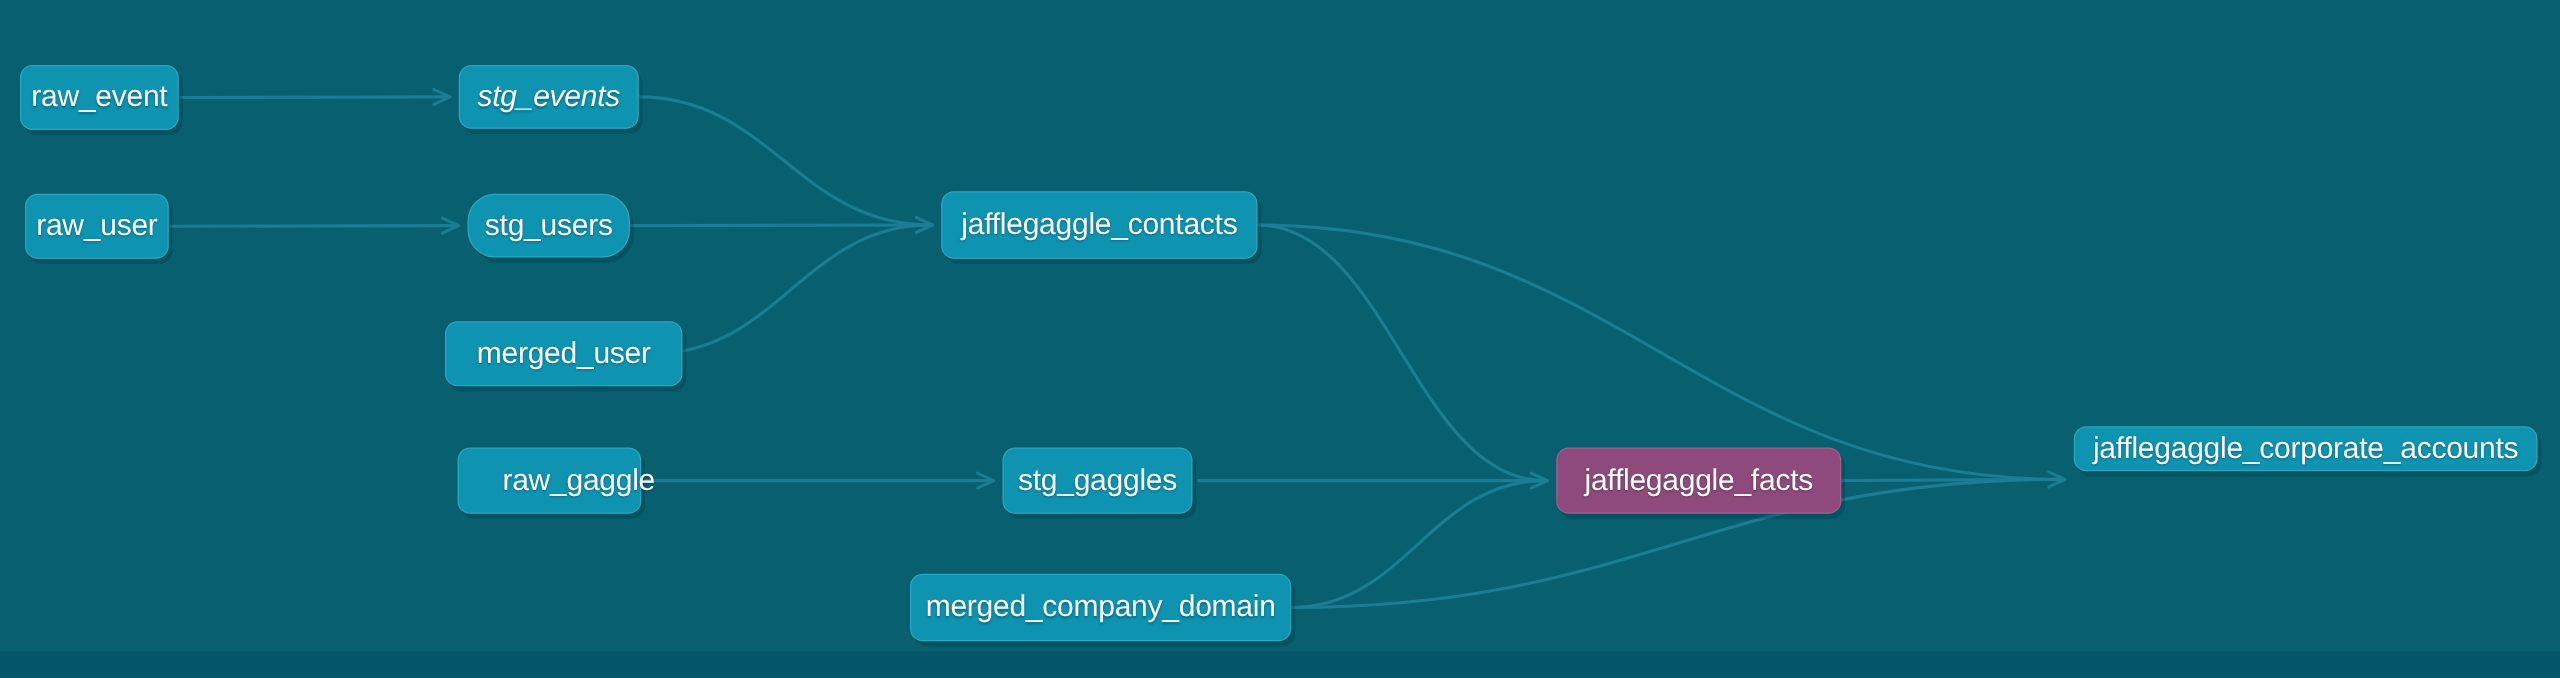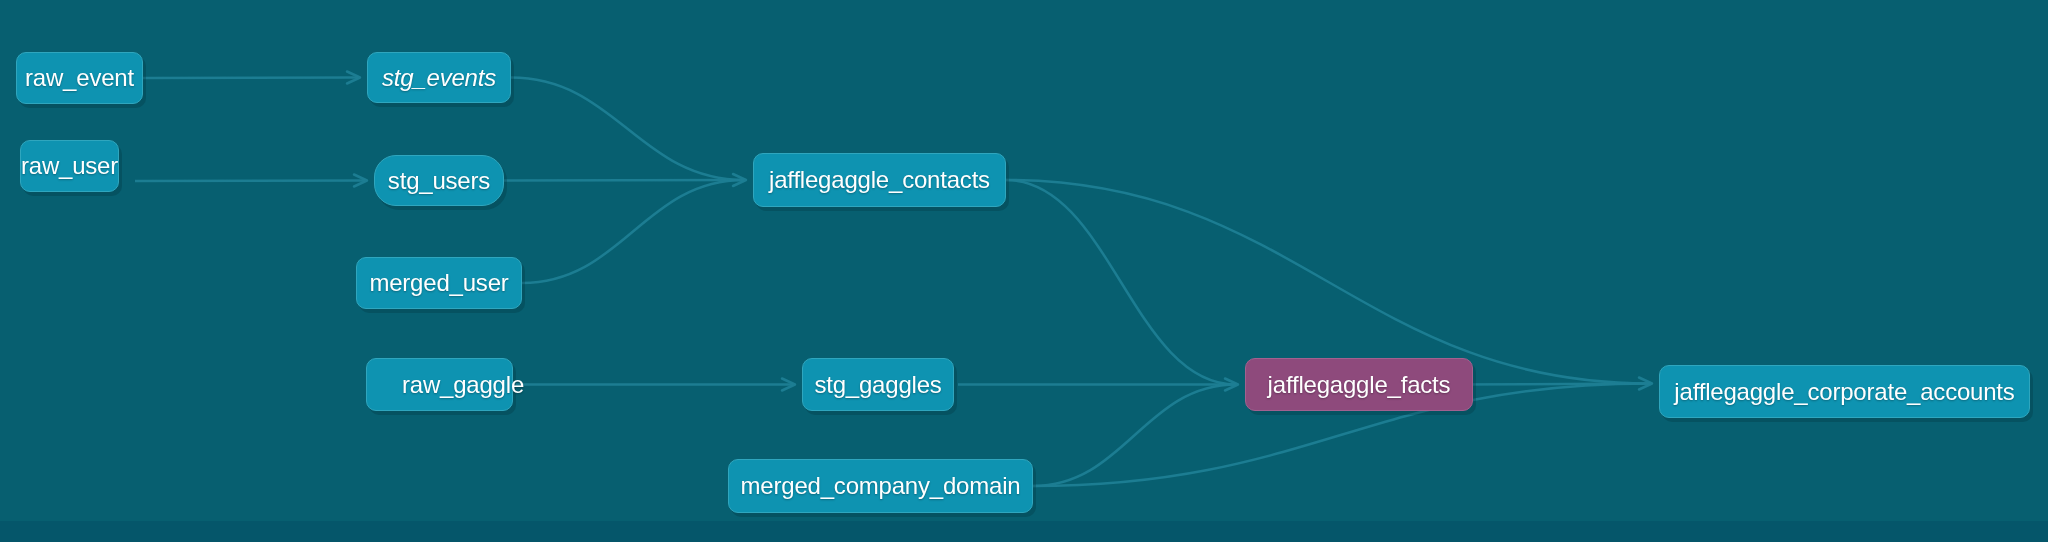--- a/index.html
+++ b/index.html
@@ -72,45 +72,45 @@
       <path d="M354,174.5 L367,180.5 L354,186.5" class="arrowhead"></path>
       <path d="M733,174 L746,180 L733,186" class="arrowhead"></path>
       <path d="M782,378.5 L795,384.5 L782,390.5" class="arrowhead"></path>
       <path d="M1225,378.5 L1238,384.5 L1225,390.5" class="arrowhead"></path>
       <path d="M1639,377.5 L1652,383.5 L1639,389.5" class="arrowhead"></path>
     </svg>
   <div id="node-layer">
       <div class="node" style="left: 16px; top: 52px; width: 127px; height: 52px;">
         <span class="node__label">raw_event</span>
       </div>
-      <div class="node" style="left: 20px; top: 140px; width: 99px; height: 52px;">
+      <div class="node" style="left: 20px; top: 155px; width: 115px; height: 52px;">
         <span class="node__label">raw_user</span>
       </div>
       <div class="node" style="left: 367px; top: 52px; width: 144px; height: 51px; font-style: italic;">
         <span class="node__label">stg_events</span>
       </div>
       <div class="node" style="left: 374px; top: 155px; width: 130px; height: 51px; border-radius: 22px;">
         <span class="node__label">stg_users</span>
       </div>
-      <div class="node" style="left: 356px; top: 257px; width: 166px; height: 52px;">
+      <div class="node" style="left: 356px; top: 257px; width: 190px; height: 52px;">
         <span class="node__label">merged_user</span>
       </div>
       <div class="node" style="left: 366px; top: 358px; width: 147px; height: 53px; padding-left: 47px;">
         <span class="node__label">raw_gaggle</span>
       </div>
       <div class="node" style="left: 802px; top: 358px; width: 152px; height: 53px;">
         <span class="node__label">stg_gaggles</span>
       </div>
       <div class="node" style="left: 728px; top: 459px; width: 305px; height: 54px; text-align: center;">
         <span class="node__label">merged_company_domain</span>
       </div>
       <div class="node" style="left: 753px; top: 153px; width: 253px; height: 54px;">
         <span class="node__label">jafflegaggle_contacts</span>
       </div>
       <div class="node node--accent" style="left: 1245px; top: 358px; width: 228px; height: 53px;">
         <span class="node__label">jafflegaggle_facts</span>
       </div>
-      <div class="node" style="left: 1659px; top: 365px; width: 371px; height: 53px;">
+      <div class="node" style="left: 1659px; top: 341px; width: 371px; height: 36px;">
         <span class="node__label">jafflegaggle_corporate_accounts</span>
       </div>
     </div>
   <div class="bottom-bar"></div>
 </div>
 
 </body></html>

